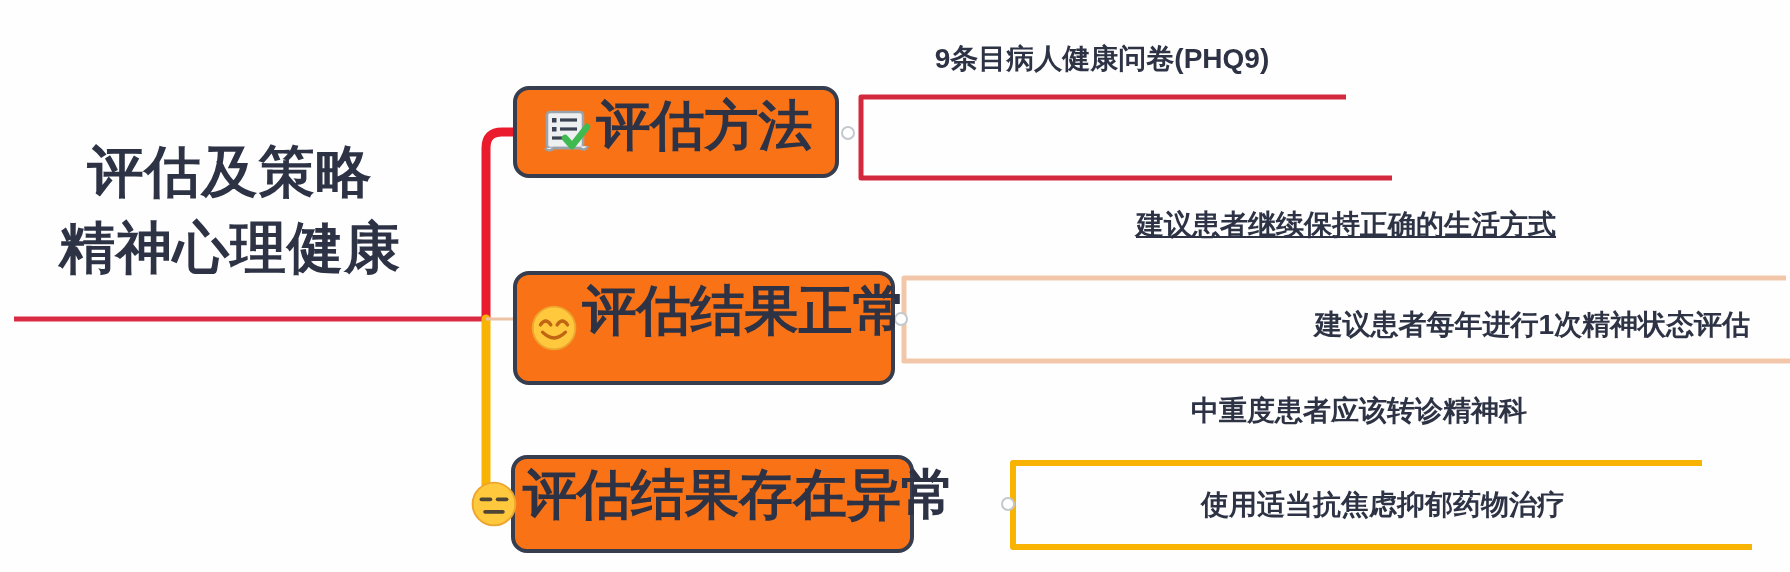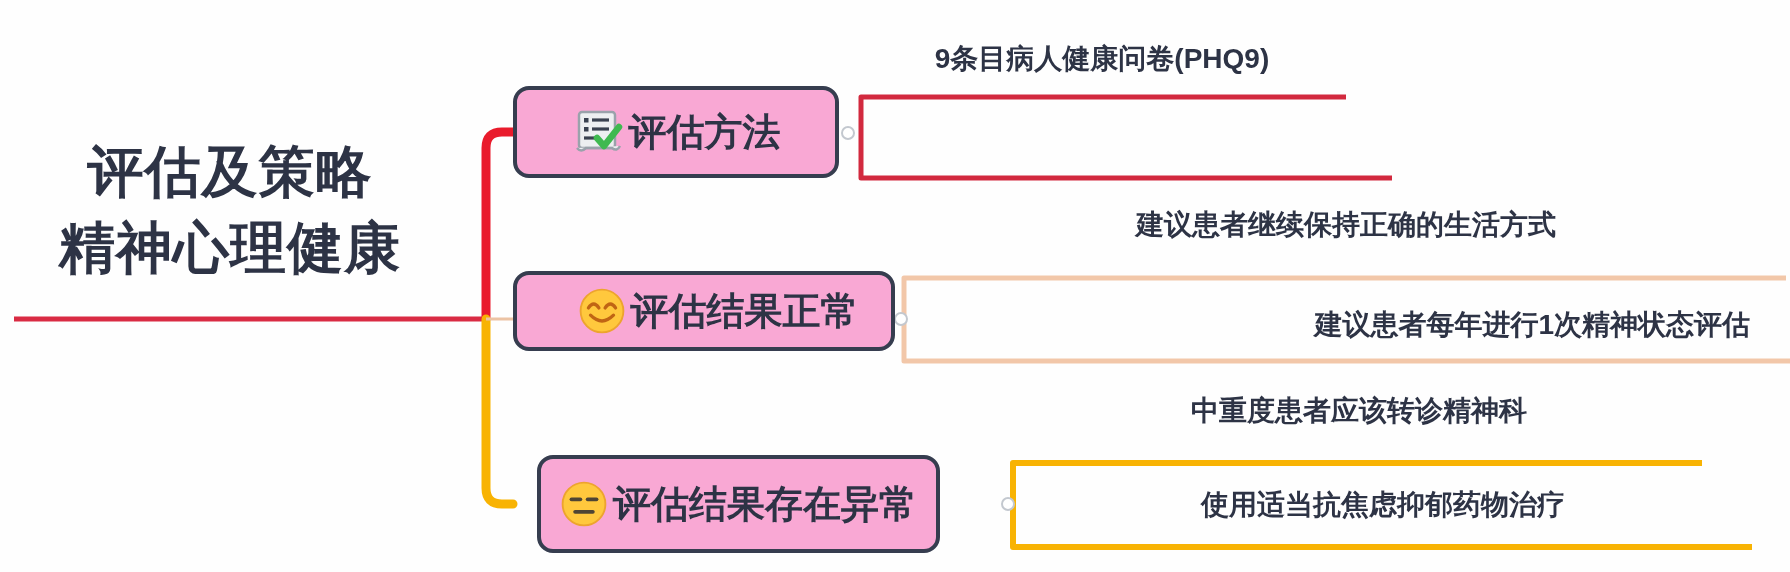--- a/index.html
+++ b/index.html
@@ -24,49 +24,48 @@
     width: 440px;
     text-align: center;
     font-size: 56px;
     font-weight: 800;
     line-height: 76px;
     letter-spacing: 1px;
     color: #2d3345;
   }
   .node {
     position: absolute;
-    background: #f9a8d4;
+    background: #f97316;
     border: 4px solid #363d4f;
     border-radius: 16px;
     display: flex;
-    align-items: center;
     justify-content: center;
     gap: 5px;
     font-weight: 800;
-    font-size: 38px;
+    font-size: 54px;
     color: #2d3345;
     white-space: nowrap;
     box-sizing: border-box;
   }
   .node-1 { left: 513px; top: 86px;  width: 326px; height: 92px; }
-  .node-2 { left: 513px; top: 271px; width: 382px; height: 80px; padding-left: 28px; }
-  .node-3 { left: 511px; top: 455px; width: 403px; height: 98px; margin-left: 26px; }
+  .node-2 { left: 513px; top: 271px; width: 382px; height: 114px; padding-left: 28px; }
+  .node-3 { left: 511px; top: 455px; width: 403px; height: 98px; }
   .node .icon { display: inline-flex; align-items: center; }
   .leaf {
     position: absolute;
     text-align: center;
     font-weight: 800;
     font-size: 28px;
     white-space: nowrap;
     color: #2d3345;
     line-height: 58px;
   }
   .leaf-1 { left: 852px;  top: 30px;  width: 500px; }
   .leaf-2 { left: 852px;  top: 112px; width: 546px; }
-  .leaf-3 { left: 904px;  top: 196px; width: 884px; }
+  .leaf-3 { left: 904px;  top: 196px; width: 884px; text-decoration: underline; }
   .leaf-4 { left: 864px;  top: 296px; width: 886px; text-align: right; }
   .leaf-5 { left: 1013px; top: 382px; width: 692px; }
   .leaf-6 { left: 1013px; top: 476px; width: 740px; }
 </style>
 </head>
 <body>
 
 <div class="canvas">
 
   <svg class="overlay">

